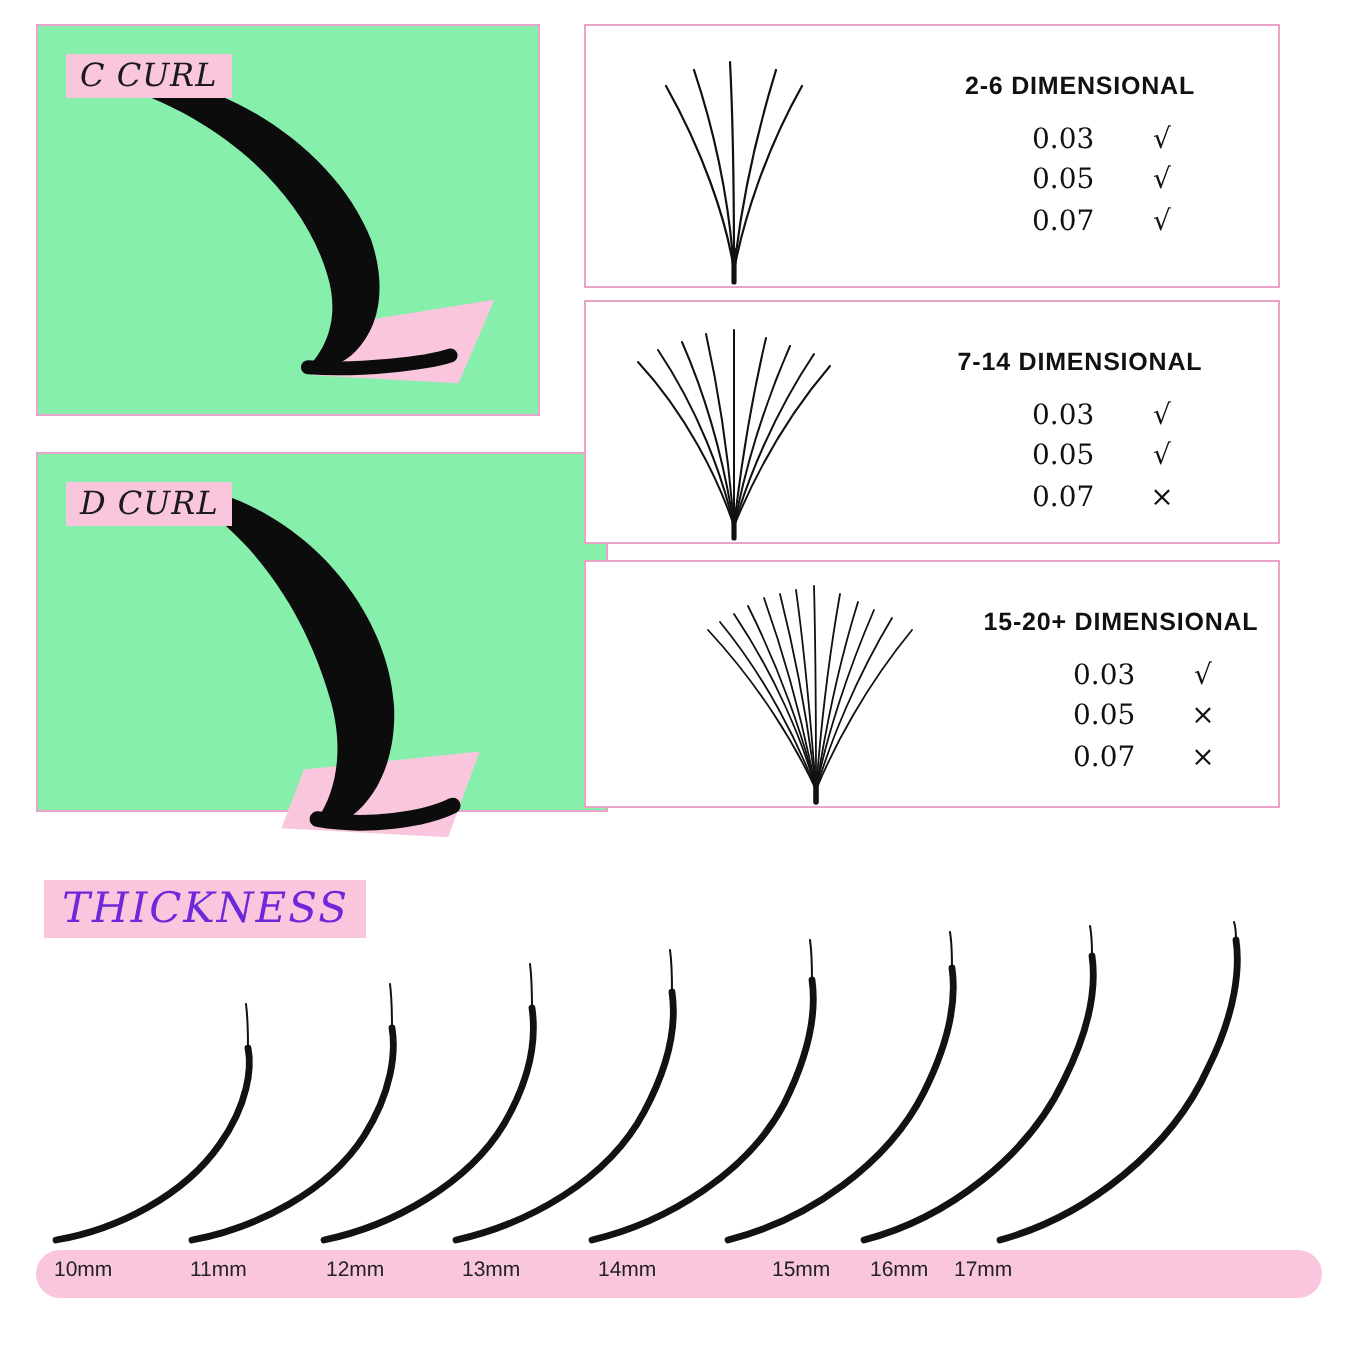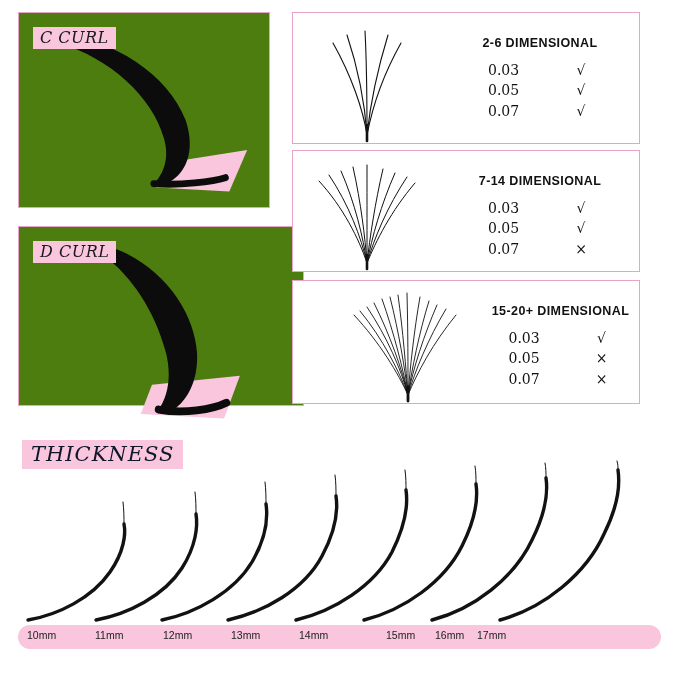--- a/index.html
+++ b/index.html
@@ -18,21 +18,21 @@
     position: relative;
     width: 679px;
     height: 679px;
     background: #ffffff;
   }
 
   
   .curl-panel {
     position: absolute;
     border: 1.5px solid #e9a3c9;
-    background: #4d7c0f;
+    background: #86efac;
     box-sizing: border-box;
   }
   #curl-panel-c { left: 18px; top: 12px; width: 252px; height: 196px; }
   #curl-panel-d { left: 18px; top: 226px; width: 286px; height: 180px; }
 
   .curl-label {
     position: absolute;
     left: 14px;
     top: 14px;
     background: #f9c6de;
@@ -78,42 +78,41 @@
     color: #111;
     margin-top: 13px;
   }
   .dim-rows {
     margin: 10px auto 0 auto;
     width: 104px;
   }
   .dim-row {
     display: flex;
     align-items: center;
-    justify-content: space-between;
+    justify-content: flex-end;
     font-family: "DejaVu Serif", serif;
     font-size: 14px;
     color: #111;
     line-height: 1.45;
-    gap: 16px;
   }
   .dim-size { width: 54px; text-align: left; }
   .dim-mark { width: 22px; text-align: center; font-size: 14px; }
 
   
   #thickness-title {
     position: absolute;
     left: 22px;
     top: 440px;
     background: #f9c6de;
     padding: 2px 9px 3px 9px;
     font-family: "DejaVu Serif", serif;
     font-style: italic;
     font-size: 21px;
     letter-spacing: 1px;
-    color: #0f172a;
+    color: #6d28d9;
   }
   #thickness-lashes {
     position: absolute;
     left: 0px;
     top: 460px;
     width: 679px;
     height: 165px;
   }
   #thickness-bar {
     position: absolute;

